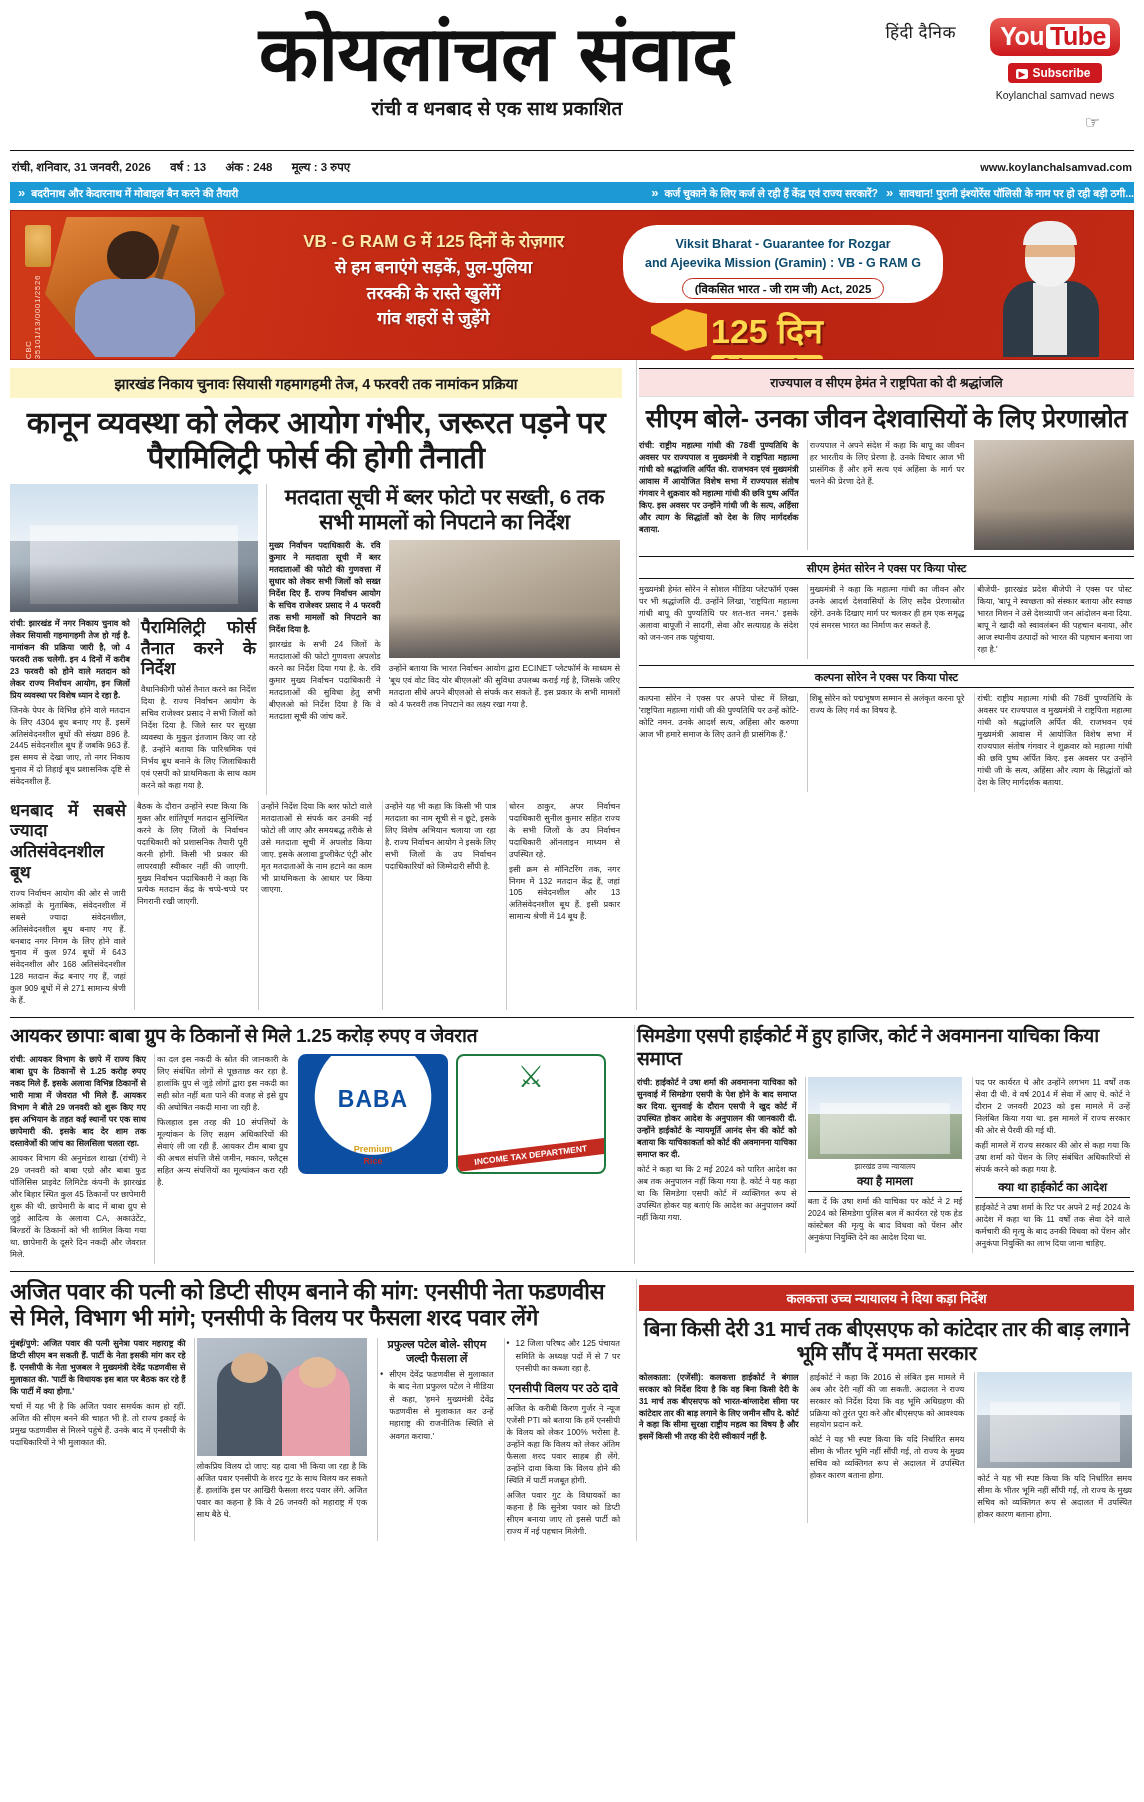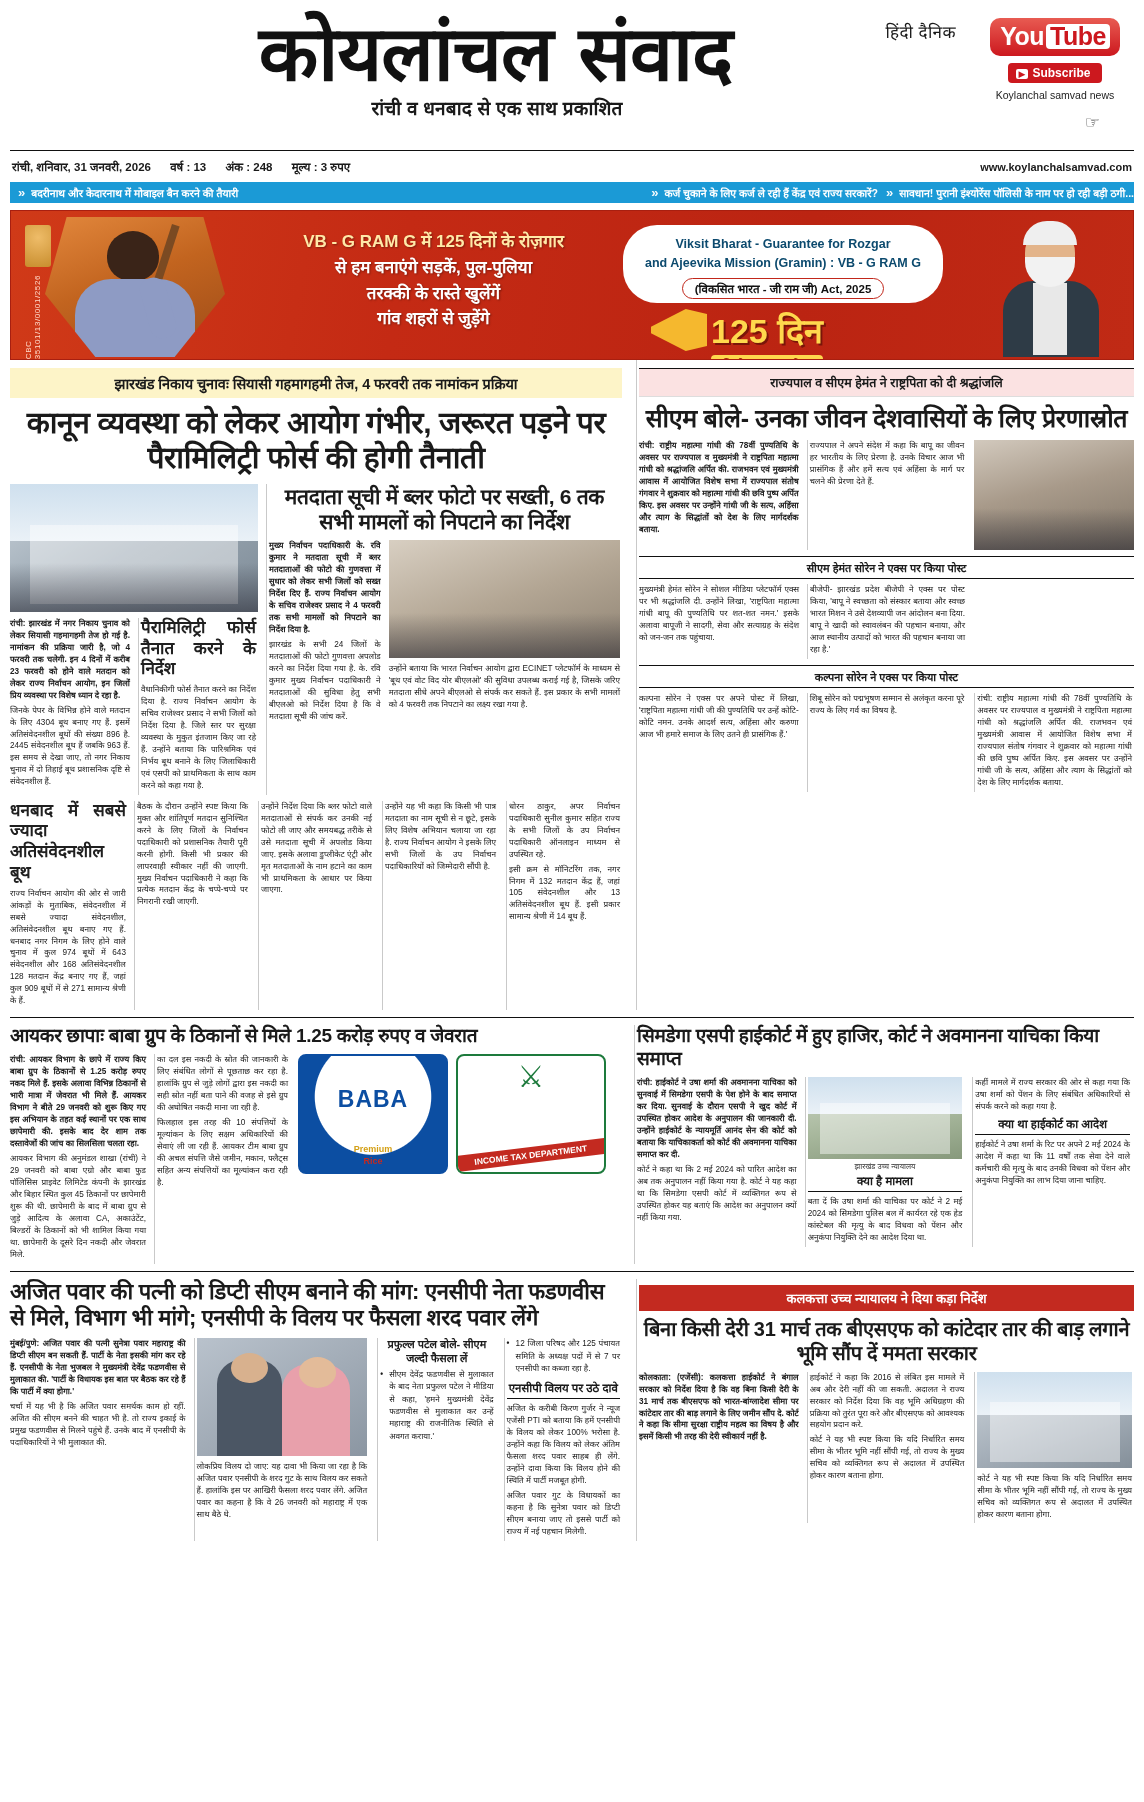--- a/index.html
+++ b/index.html
@@ -388,20 +388,23 @@
         </div>
       </div>
 
       <div class="sub-bar">सीएम हेमंत सोरेन ने एक्स पर किया पोस्ट</div>
 
       <div class="three">
         <div class="body-txt" style="width:160px;">
           <p>मुख्यमंत्री हेमंत सोरेन ने सोशल मीडिया प्लेटफॉर्म एक्स पर भी श्रद्धांजलि दी. उन्होंने लिखा, 'राष्ट्रपिता महात्मा गांधी बापू की पुण्यतिथि पर शत-शत नमन.' इसके अलावा बापूजी ने सादगी, सेवा और सत्याग्रह के संदेश को जन-जन तक पहुंचाया.</p>
         </div>
         <div class="body-txt vline colpad" style="width:160px;">
+          <p>मुख्यमंत्री ने कहा कि महात्मा गांधी का जीवन और उनके आदर्श देशवासियों के लिए सदैव प्रेरणास्रोत रहेंगे. उनके दिखाए मार्ग पर चलकर ही हम एक समृद्ध एवं समरस भारत का निर्माण कर सकते हैं.</p>
+        </div>
+        <div class="body-txt vline colpad" style="width:160px;">
           <p>बीजेपी- झारखंड प्रदेश बीजेपी ने एक्स पर पोस्ट किया, 'बापू ने स्वच्छता को संस्कार बताया और स्वच्छ भारत मिशन ने उसे देशव्यापी जन आंदोलन बना दिया. बापू ने खादी को स्वावलंबन की पहचान बनाया, और आज स्थानीय उत्पादों को भारत की पहचान बनाया जा रहा है.'</p>
         </div>
       </div>
 
       <div class="sub-bar">कल्पना सोरेन ने एक्स पर किया पोस्ट</div>
 
       <div class="three">
         <div class="body-txt" style="width:160px;">
           <p>कल्पना सोरेन ने एक्स पर अपने पोस्ट में लिखा, 'राष्ट्रपिता महात्मा गांधी जी की पुण्यतिथि पर उन्हें कोटि-कोटि नमन. उनके आदर्श सत्य, अहिंसा और करुणा आज भी हमारे समाज के लिए उतने ही प्रासंगिक हैं.'</p>
         </div>
@@ -461,20 +464,21 @@
             <div class="bld"></div>
           </div>
           <div class="cap">झारखंड उच्च न्यायालय</div>
           <div class="boxhead">क्या है मामला</div>
           <div class="body-txt">
             <p>बता दें कि उषा शर्मा की याचिका पर कोर्ट ने 2 मई 2024 को सिमडेगा पुलिस बल में कार्यरत रहे एक हेड कांस्टेबल की मृत्यु के बाद विधवा को पेंशन और अनुकंपा नियुक्ति देने का आदेश दिया था.</p>
           </div>
         </div>
         <div style="width:160px;" class="vline colpad">
           <div class="body-txt">
+            <p>पद पर कार्यरत थे और उन्होंने लगभग 11 वर्षों तक सेवा दी थी. वे वर्ष 2014 में सेवा में आए थे. कोर्ट ने दौरान 2 जनवरी 2023 को इस मामले में उन्हें निलंबित किया गया था. इस मामले में राज्य सरकार की ओर से पैरवी की गई थी.</p>
             <p>कहीं मामले में राज्य सरकार की ओर से कहा गया कि उषा शर्मा को पेंशन के लिए संबंधित अधिकारियों से संपर्क करने को कहा गया है.</p>
           </div>
           <div class="boxhead">क्या था हाईकोर्ट का आदेश</div>
           <div class="body-txt">
             <p>हाईकोर्ट ने उषा शर्मा के रिट पर अपने 2 मई 2024 के आदेश में कहा था कि 11 वर्षों तक सेवा देने वाले कर्मचारी की मृत्यु के बाद उनकी विधवा को पेंशन और अनुकंपा नियुक्ति का लाभ दिया जाना चाहिए.</p>
           </div>
         </div>
       </div>
     </div>
   </div>

